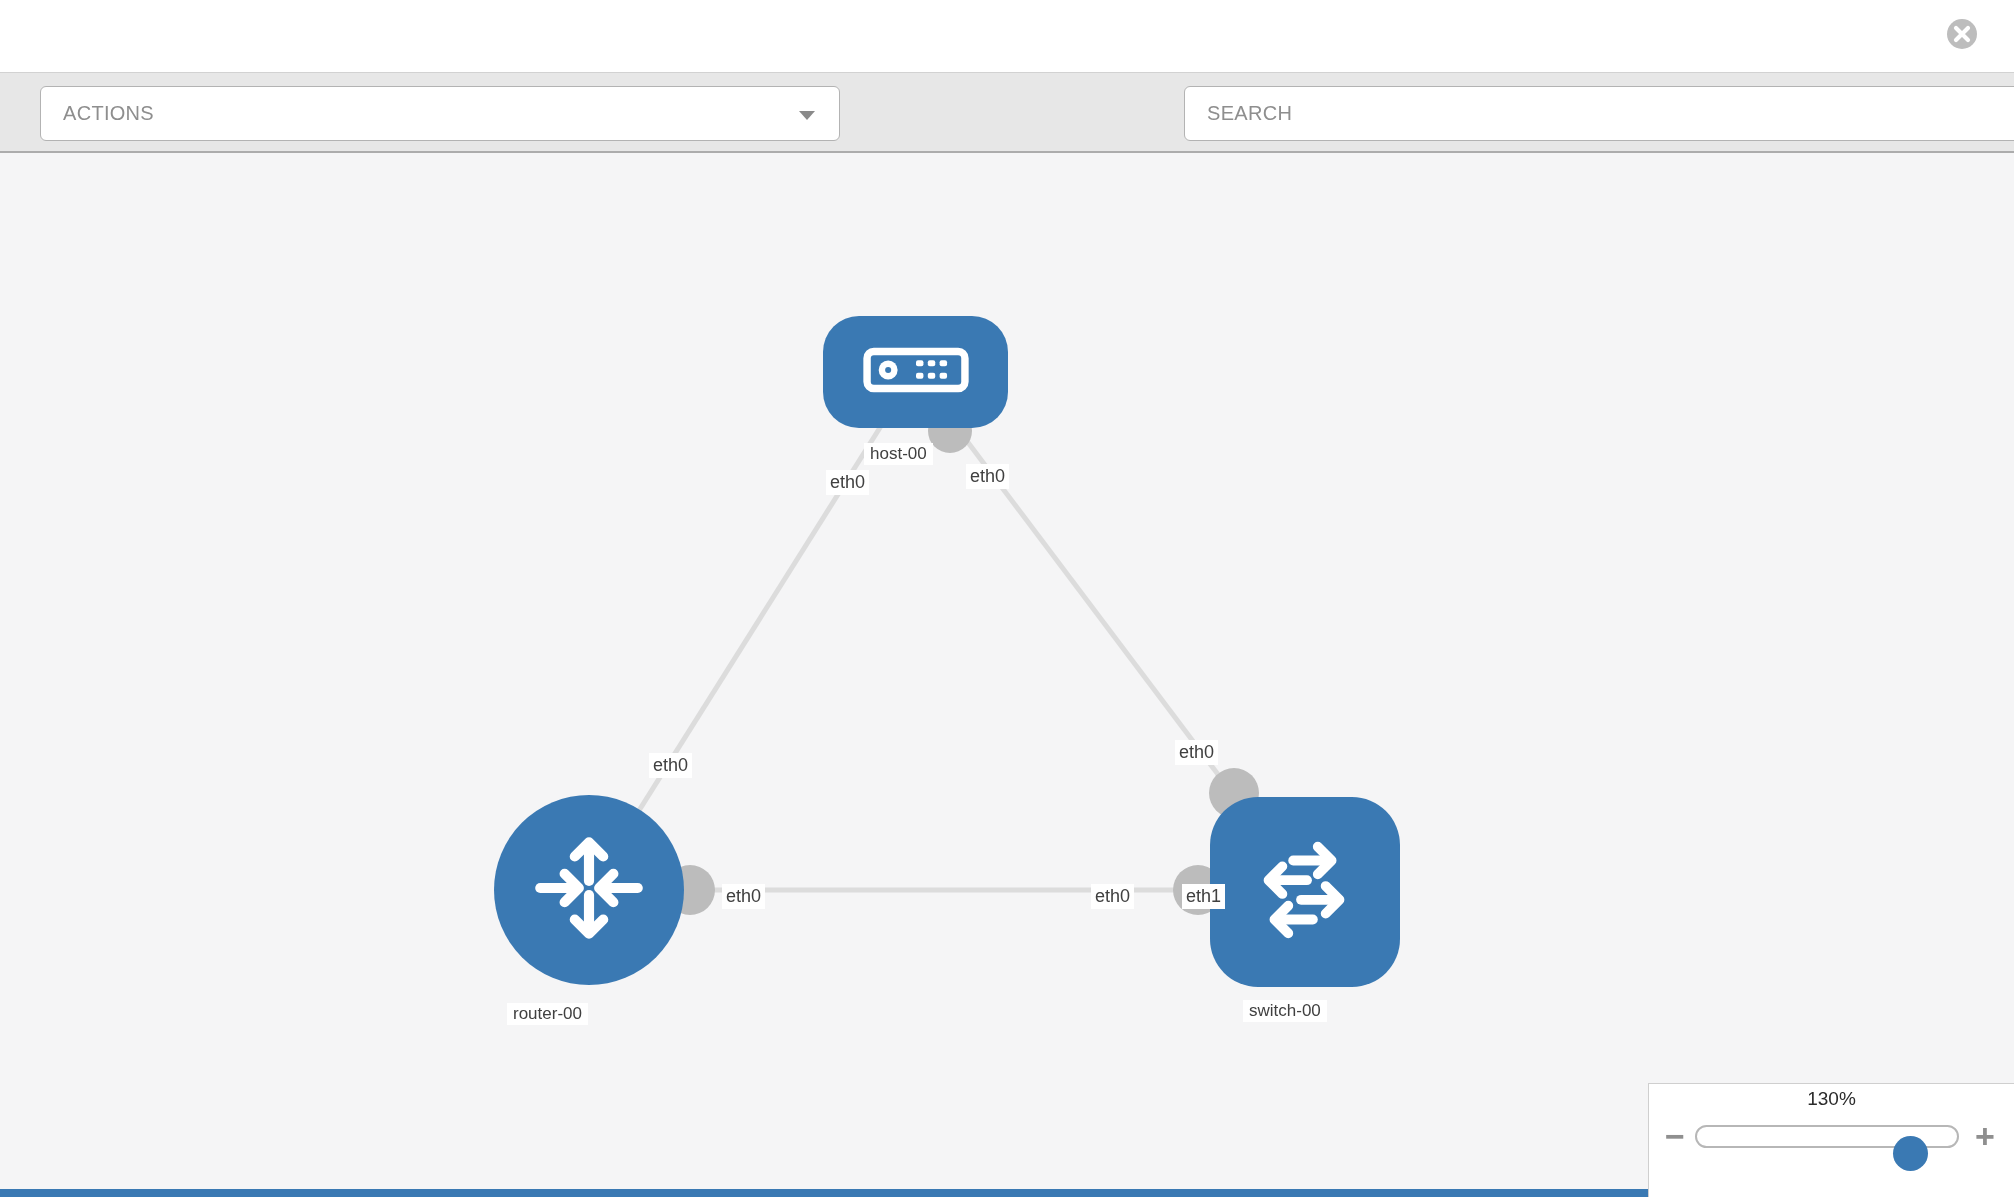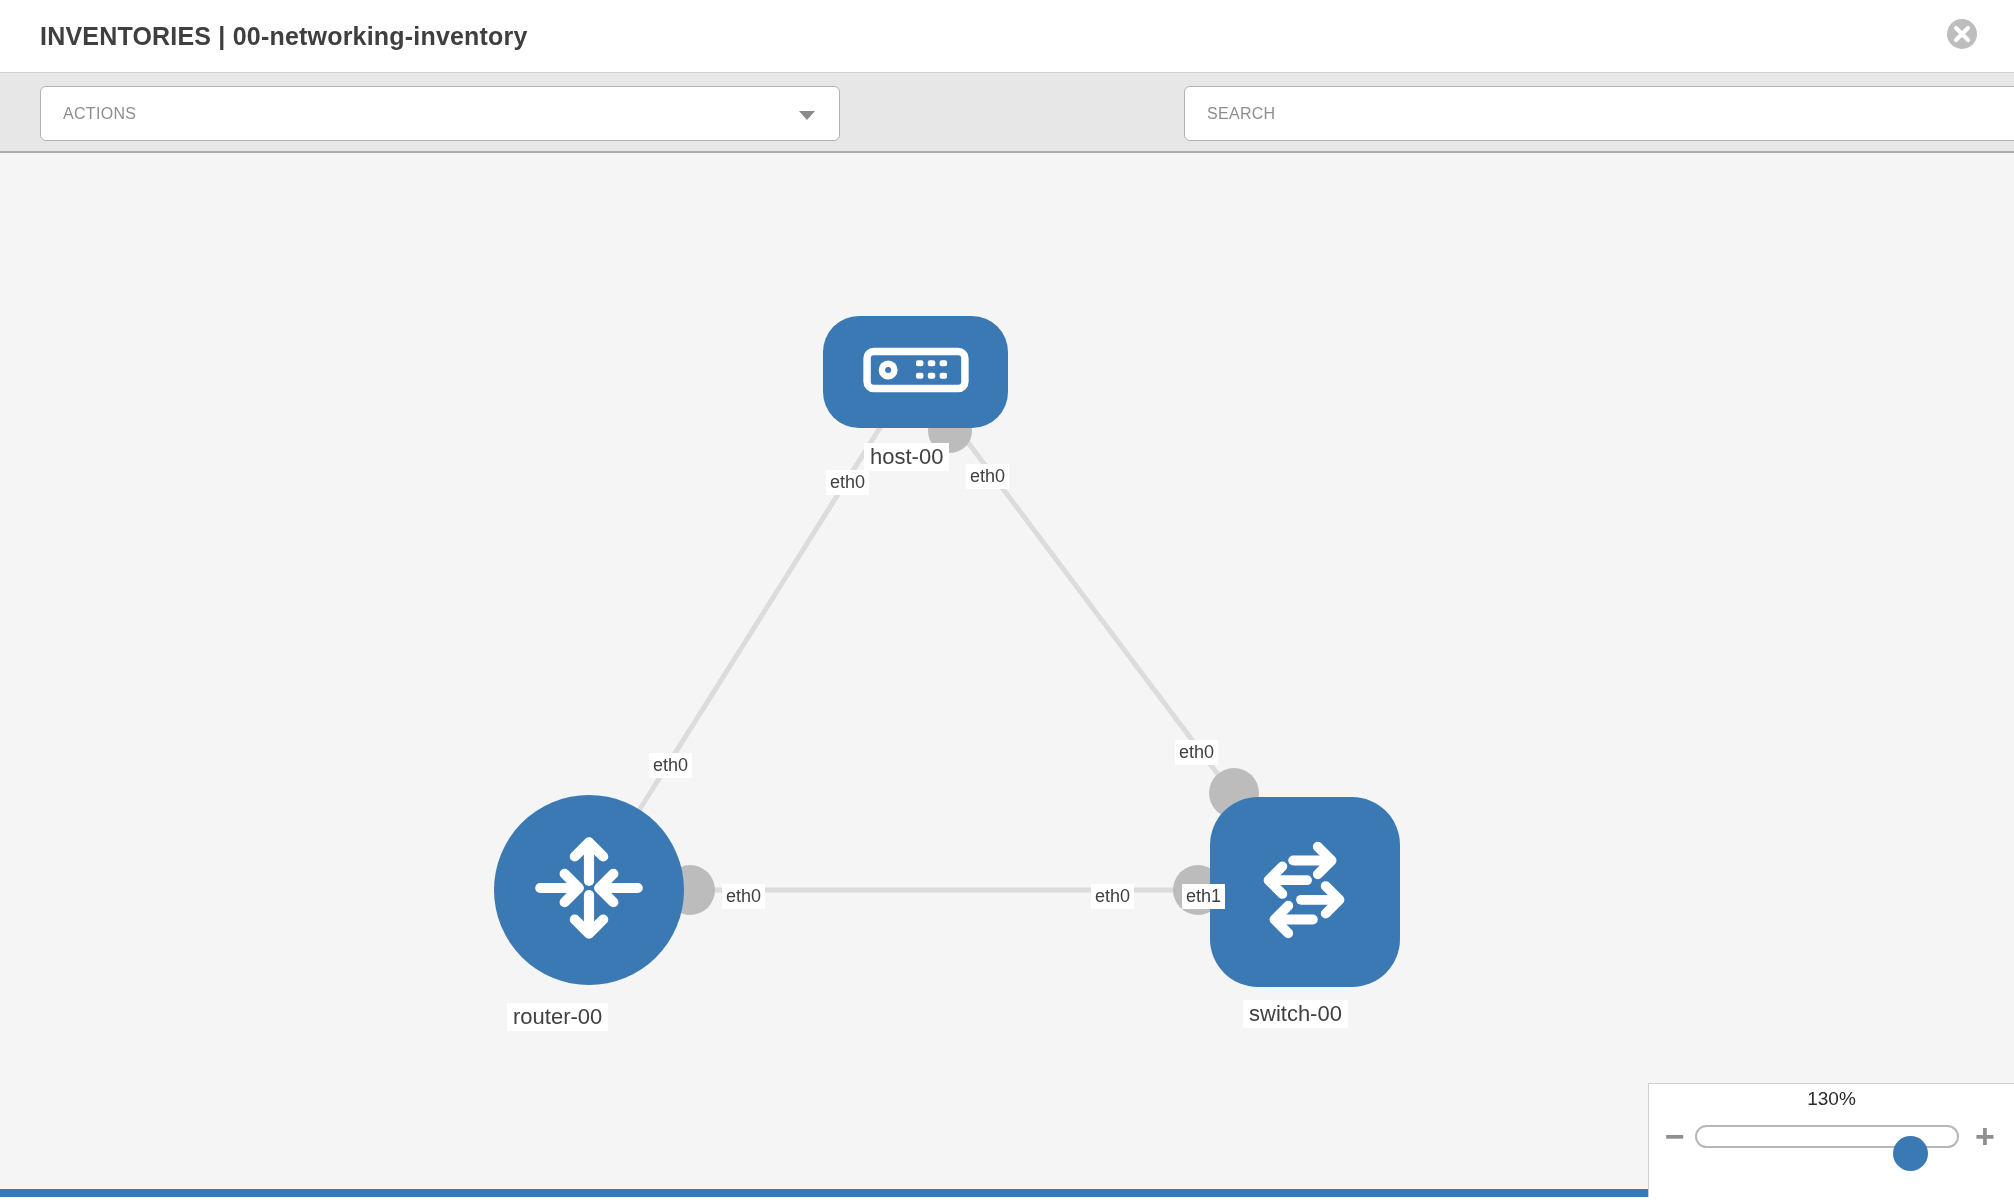--- a/index.html
+++ b/index.html
@@ -14,42 +14,42 @@
   .close-btn { position:absolute; left:1947px; top:19px; width:30px; height:30px;
                border-radius:50%; background:#bdbdbd; cursor:pointer; border:none; }
   .close-btn svg { position:absolute; left:6px; top:6px; }
 
   
   .toolbar { position:relative; height:81px; background:#e7e7e7;
              border-top:1px solid #d2d2d2; border-bottom:2px solid #acacac; }
   .dropdown { position:absolute; top:13px; height:55px; background:#fff;
               border:1px solid #b3b3b3; border-radius:6px; display:flex;
               align-items:center; cursor:pointer; }
-  .dropdown .dd-label { font-size:16px; color:#8e8e8e; padding-left:22px; letter-spacing:.3px; }
+  .dropdown .dd-label { font-size:20px; color:#8e8e8e; padding-left:22px; letter-spacing:.3px; }
   .dropdown .caret { position:absolute; right:24px; top:24px; width:0; height:0;
                      border-left:8px solid transparent; border-right:8px solid transparent;
                      border-top:9px solid #8a8a8a; }
   .dd-actions { left:40px; width:800px; }
   .dd-search  { left:1184px; width:942px; }
   .tool-icon  { position:absolute; top:96px; background:none; border:none; cursor:pointer; }
   .tool-wrench { left:1049px; }
   .tool-key    { left:1120px; }
 
   
   .canvas { position:relative; height:1044px; background:#f5f5f6; overflow:hidden; }
   .links-layer { position:absolute; left:0; top:0; }
 
   .node { position:absolute; background:#3a79b3; display:flex;
           align-items:center; justify-content:center; cursor:pointer; }
   .node-host   { left:823px; top:163px; width:185px; height:112px; border-radius:36px; }
   .node-router { left:494px; top:642px; width:190px; height:190px; border-radius:50%; }
   .node-switch { left:1210px; top:644px; width:190px; height:190px; border-radius:48px; }
 
   .t-label { position:absolute; background:#ffffff; color:#404040; white-space:nowrap; }
-  .node-label { font-size:22px; padding:1px 6px; }
+  .node-label { font-size:17px; padding:1px 6px; }
   .if-label   { font-size:18px; padding:2px 4px;margin-top:12px; }
 
   .lbl-host    { left:864px;  top:290px; }
   .lbl-router  { left:507px;  top:850px; }
   .lbl-switch  { left:1243px; top:847px; }
   .if-host-left    { left:826px;  top:305px; }
   .if-host-right   { left:966px;  top:299px; }
   .if-router-top   { left:649px;  top:588px; }
   .if-router-right { left:722px;  top:719px; }
   .if-switch-top   { left:1175px; top:575px; }
@@ -73,21 +73,20 @@
   .footer-bar { position:absolute; left:0; bottom:0; width:1648px; height:8px; background:#3a79b3; }
 
   svg .wstroke { stroke:#fff; stroke-width:5; fill:none; stroke-linecap:round; stroke-linejoin:round; }
 </style>
 </head>
 <body>
 
 <div class="app">
 
   <div class="header">
-    <div class="header-title">INVENTORIES | 00-networking-inventory</div>
     <button class="close-btn">
       <span>
         <svg width="18" height="18" viewBox="0 0 18 18">
           <path d="M3 3 L15 15 M15 3 L3 15" stroke="#fff" stroke-width="4.2" stroke-linecap="round"></path>
         </svg>
       </span>
     </button>
   </div>
 
   <div class="toolbar">

